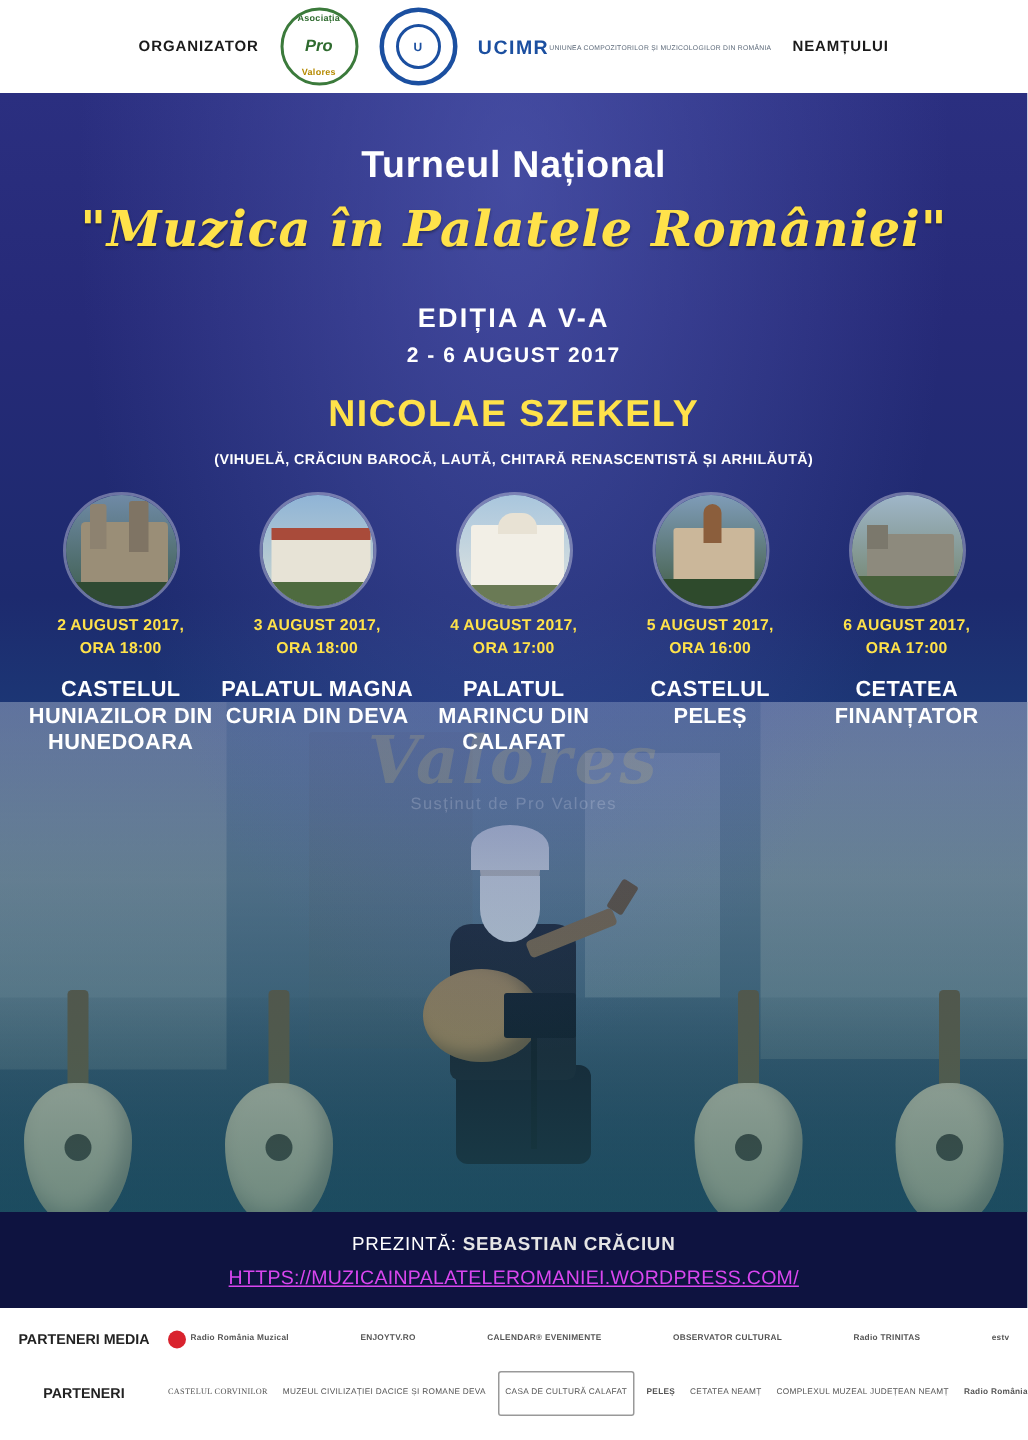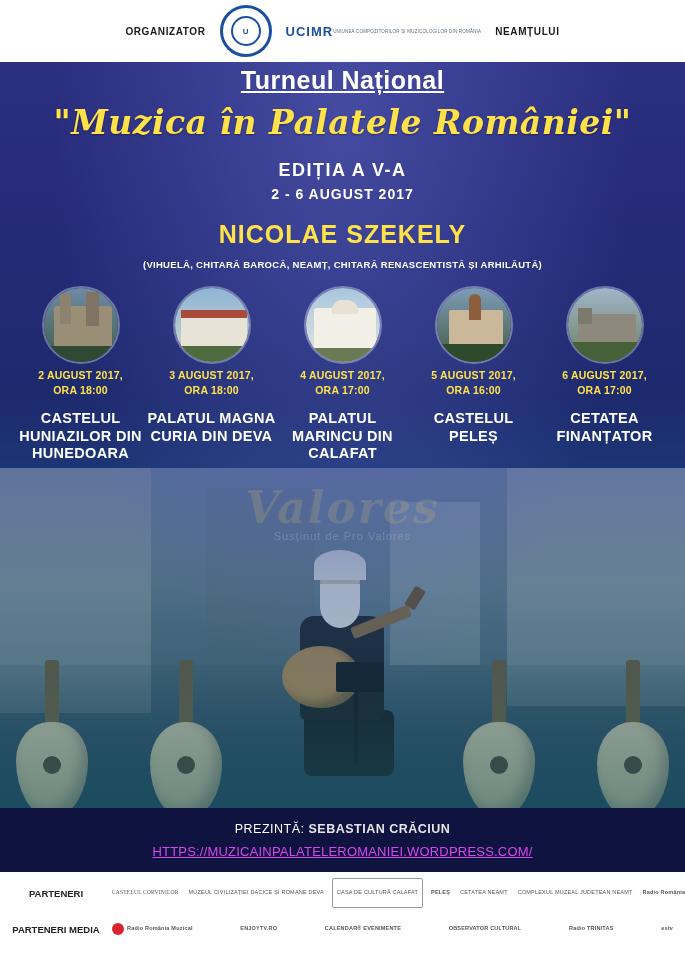--- a/index.html
+++ b/index.html
@@ -66,32 +66,32 @@
   .main::after {
     content:"";
     position:absolute; inset:0;
     background: radial-gradient(ellipse at 50% 8%, rgba(90,100,190,.55) 0%, rgba(0,0,0,0) 60%);
     pointer-events:none;
   }
   .main-inner { position:relative; z-index:3; }
 
   .t-turneul {
     text-align:center; color:#ffffff; font-weight:bold;
-    font-size:25px; letter-spacing:.5px; padding-top:4px;text-decoration:underline;
+    font-size:25px; letter-spacing:.5px; padding-top:34px;
   }
   .t-muzica {
     text-align:center; color:#ffe24a;
     font-family:"DejaVu Serif", serif;
     font-style:italic; font-weight:bold;
     font-size:33px; margin-top:8px; letter-spacing:.5px;
     text-shadow:0 1px 2px rgba(0,0,0,.35);
   }
   .t-editia {
     text-align:center; color:#ffffff; font-weight:bold;
-    font-size:18px; margin-top:18px; letter-spacing:1.5px;
+    font-size:18px; margin-top:30px; letter-spacing:1.5px;
   }
   .t-dates {
     text-align:center; color:#ffffff; font-weight:bold;
     font-size:14px; margin-top:5px; letter-spacing:1px;
   }
   .t-artist {
     text-align:center; color:#ffe24a; font-weight:bold;
     font-size:25px; margin-top:18px; letter-spacing:1px;
   }
   .t-instruments {
@@ -227,20 +227,25 @@
   .p-green { color:#2f8f3e; font-weight:bold; }
   .p-orange { color:#e8761a; font-weight:bold; }
 </style>
 </head>
 <body>
 
 <div class="poster">
 
   <div class="top-strip">
     <div class="org-label">ORGANIZATOR</div>
+    <div class="logo-pro-valores">
+      <div class="ring-top">Asociația</div>
+      <div class="core">Pro</div>
+      <div class="ring-bot">Valores</div>
+    </div>
     <div class="logo-ucimr">
       <div class="uc-inner">U</div>
     </div>
     <div class="ucimr-text">
       <div class="nm">UCIMR</div>
       <div class="sub">UNIUNEA COMPOZITORILOR ȘI MUZICOLOGILOR DIN ROMÂNIA</div>
     </div>
     <div class="org-label">NEAMȚULUI</div>
   </div>
 
@@ -288,21 +293,21 @@
       <div class="wm">Valores</div>
       <div class="wm2">Susținut de Pro Valores</div>
     </div>
 
     <div class="main-inner">
       <div class="t-turneul">Turneul Național</div>
       <div class="t-muzica">"Muzica în Palatele României"</div>
       <div class="t-editia">EDIȚIA A V-A</div>
       <div class="t-dates">2 - 6 AUGUST 2017</div>
       <div class="t-artist">NICOLAE SZEKELY</div>
-      <div class="t-instruments">(VIHUELĂ, CHITARĂ BAROCĂ, NEAMȚ, CHITARĂ RENASCENTISTĂ ȘI ARHILĂUTĂ)</div>
+      <div class="t-instruments">(VIHUELĂ, CRĂCIUN BAROCĂ, LAUTĂ, CHITARĂ RENASCENTISTĂ ȘI ARHILĂUTĂ)</div>
 
       <div class="venues">
 
         <div class="venue">
           <div class="v-photo">
             <div class="sky" style="background:linear-gradient(180deg,#6f8aa6,#3c5c4a);"></div>
             <div class="bld" style="left:10px;top:18px;width:58px;height:46px;background:#9a8e77;border-radius:3px;"></div>
             <div class="bld" style="left:16px;top:6px;width:11px;height:30px;background:#8d8270;border-radius:2px 2px 0 0;"></div>
             <div class="bld" style="left:42px;top:4px;width:13px;height:34px;background:#7f7464;border-radius:2px 2px 0 0;"></div>
             <div class="bld" style="left:0;bottom:0;width:78px;height:16px;background:#2f4a33;"></div>
@@ -377,48 +382,20 @@
   <div class="darkbar">
     <div class="prezinta">
       <span>PREZINTĂ: </span><b>SEBASTIAN CRĂCIUN</b>
     </div>
     <a class="site" href="#">HTTPS://MUZICAINPALATELEROMANIEI.WORDPRESS.COM/</a>
   </div>
 
   <div class="partners">
 
     <div class="prow">
-      <div class="plabel">PARTENERI</div>
-      <div class="plogos">
-        <div class="plogo bird">
-          <span class="sm">CASTELUL CORVINILOR</span>
-        </div>
-        <div class="plogo">
-          <span class="sm">MUZEUL CIVILIZAȚIEI DACICE ȘI ROMANE DEVA</span>
-        </div>
-        <div class="plogo boxlogo">
-          <span class="sm">CASA DE CULTURĂ CALAFAT</span>
-        </div>
-        <div class="plogo p-dark">
-          <span class="sm">PELEȘ</span>
-        </div>
-        <div class="plogo">
-          <span class="sm">CETATEA NEAMȚ</span>
-        </div>
-        <div class="plogo">
-          <span class="sm">COMPLEXUL MUZEAL JUDEȚEAN NEAMȚ</span>
-        </div>
-        <div class="plogo p-blue">
-          <span class="sm">Radio România Cultural</span>
-        </div>
-
-      </div>
-    </div>
-
-    <div class="prow">
       <div class="plabel">PARTENERI MEDIA</div>
       <div class="plogos">
         <div class="plogo p-red">
           <span class="swoosh"></span>
           <span class="sm">Radio România Muzical</span>
         </div>
         <div class="plogo p-green">
           <span class="sm">ENJOYTV.RO</span>
         </div>
         <div class="plogo p-red">
@@ -430,20 +407,48 @@
         <div class="plogo p-blue">
           <span class="sm">Radio TRINITAS</span>
         </div>
         <div class="plogo p-dark">
           <span class="sm">estv</span>
         </div>
       </div>
     </div>
 
     <div class="prow">
+      <div class="plabel">PARTENERI</div>
+      <div class="plogos">
+        <div class="plogo bird">
+          <span class="sm">CASTELUL CORVINILOR</span>
+        </div>
+        <div class="plogo">
+          <span class="sm">MUZEUL CIVILIZAȚIEI DACICE ȘI ROMANE DEVA</span>
+        </div>
+        <div class="plogo boxlogo">
+          <span class="sm">CASA DE CULTURĂ CALAFAT</span>
+        </div>
+        <div class="plogo p-dark">
+          <span class="sm">PELEȘ</span>
+        </div>
+        <div class="plogo">
+          <span class="sm">CETATEA NEAMȚ</span>
+        </div>
+        <div class="plogo">
+          <span class="sm">COMPLEXUL MUZEAL JUDEȚEAN NEAMȚ</span>
+        </div>
+        <div class="plogo p-blue">
+          <span class="sm">Radio România Cultural</span>
+        </div>
+
+      </div>
+    </div>
+
+    <div class="prow">
       <div class="plabel"></div>
       <div class="plogos">
         <div class="plogo p-blue">
           
         </div>
         <div class="plogo p-red">
           
         </div>
         <div class="plogo p-orange">
           

